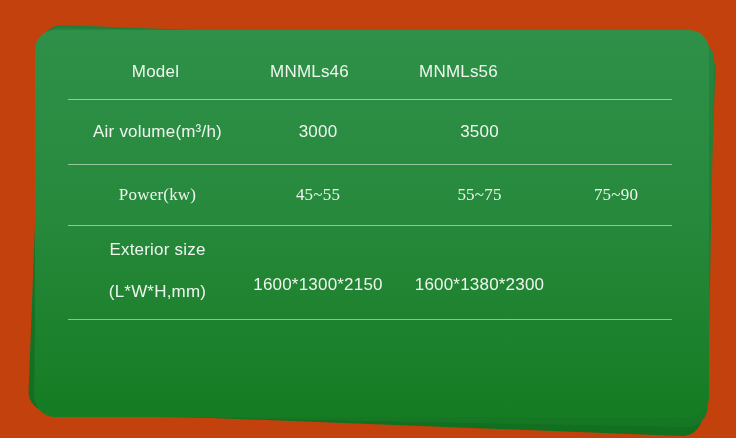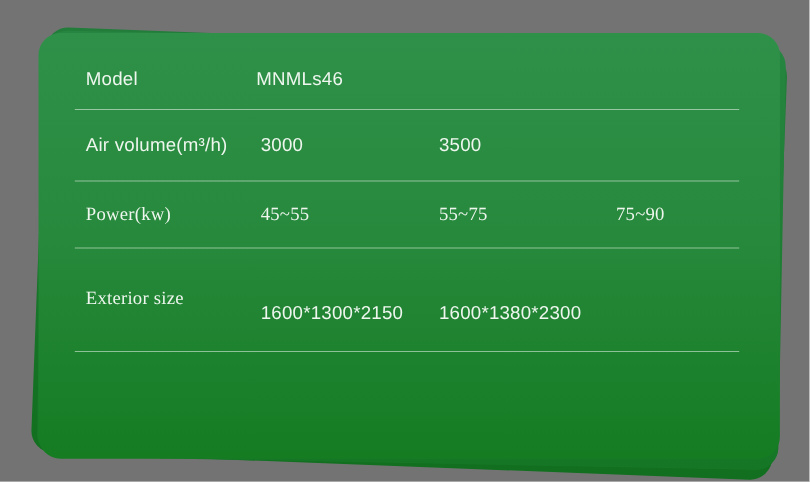--- a/index.html
+++ b/index.html
@@ -3,22 +3,23 @@
 <meta charset="utf-8">
 <style>
   * { margin: 0; padding: 0; box-sizing: border-box; }
   html, body { background: #ffffff; }
   body { font-family: "Liberation Sans", "DejaVu Sans", sans-serif; }
 
   .canvas {
     position: relative;
     width: 736px;
     height: 438px;
-    background: #737373;
+    background: #c2410c;
     overflow: hidden;
+    text-align: center;
   }
 
   .stack { position: absolute; left: 35px; top: 30px; width: 674px; height: 387px; }
 
   .back, .card {
     position: absolute;
     left: 0; top: 0;
     width: 674px; height: 387px;
     border-radius: 20px;
   }
@@ -45,56 +46,58 @@
   }
   .row .cell { white-space: nowrap; }
   .row .cell:first-child { padding-left: 10px; }
 
   .row-header  { grid-template-columns: 165px 153px 145px 1fr; height: 70px; padding-top: 14px; }
   .row-capacity{ grid-template-columns: 169px 162px 161px 1fr; height: 62px; }
   .row-air     { grid-template-columns: 169px 162px 161px 1fr; height: 65px; }
   .row-power   { grid-template-columns: 169px 162px 161px 1fr; height: 61px; font-family: Liberation Serif, serif; }
   .row-exterior{ grid-template-columns: 169px 162px 161px 1fr; height: 94px; }
 
-  .row-exterior .label-2line { line-height: 42px; transform: translateY(-2px); font-family: Liberation Serif, serif; }
+  .row-exterior .label-2line { line-height: 42px; transform: translateY(-2px); }
   .row-exterior .label-2line span { display: block; }
   .row-exterior .val { transform: translateY(-10px); margin-top: 44px; }
 </style>
 </head>
 <body>
 
 <div class="canvas">
   <div class="stack">
     <div class="back back2"></div>
     <div class="back back1"></div>
 
     <div class="card">
 
       <div class="row row-header">
         <div class="cell">Model</div>
         <div class="cell">MNMLs46</div>
+        <div class="cell">MNMLs56</div>
       </div>
 
 
       <div class="row row-air">
         <div class="cell">Air volume(m³/h)</div>
         <div class="cell">3000</div>
         <div class="cell">3500</div>
       </div>
 
       <div class="row row-power">
         <div class="cell">Power(kw)</div>
         <div class="cell">45~55</div>
         <div class="cell">55~75</div>
         <div class="cell">75~90</div>
       </div>
 
       <div class="row row-exterior">
         <div class="cell label-2line">
           <span>Exterior size</span>
+          <span>(L*W*H,mm)</span>
         </div>
         <div class="cell val">1600*1300*2150</div>
         <div class="cell val">1600*1380*2300</div>
       </div>
 
     </div>
   </div>
 </div>
 
 </body></html>

